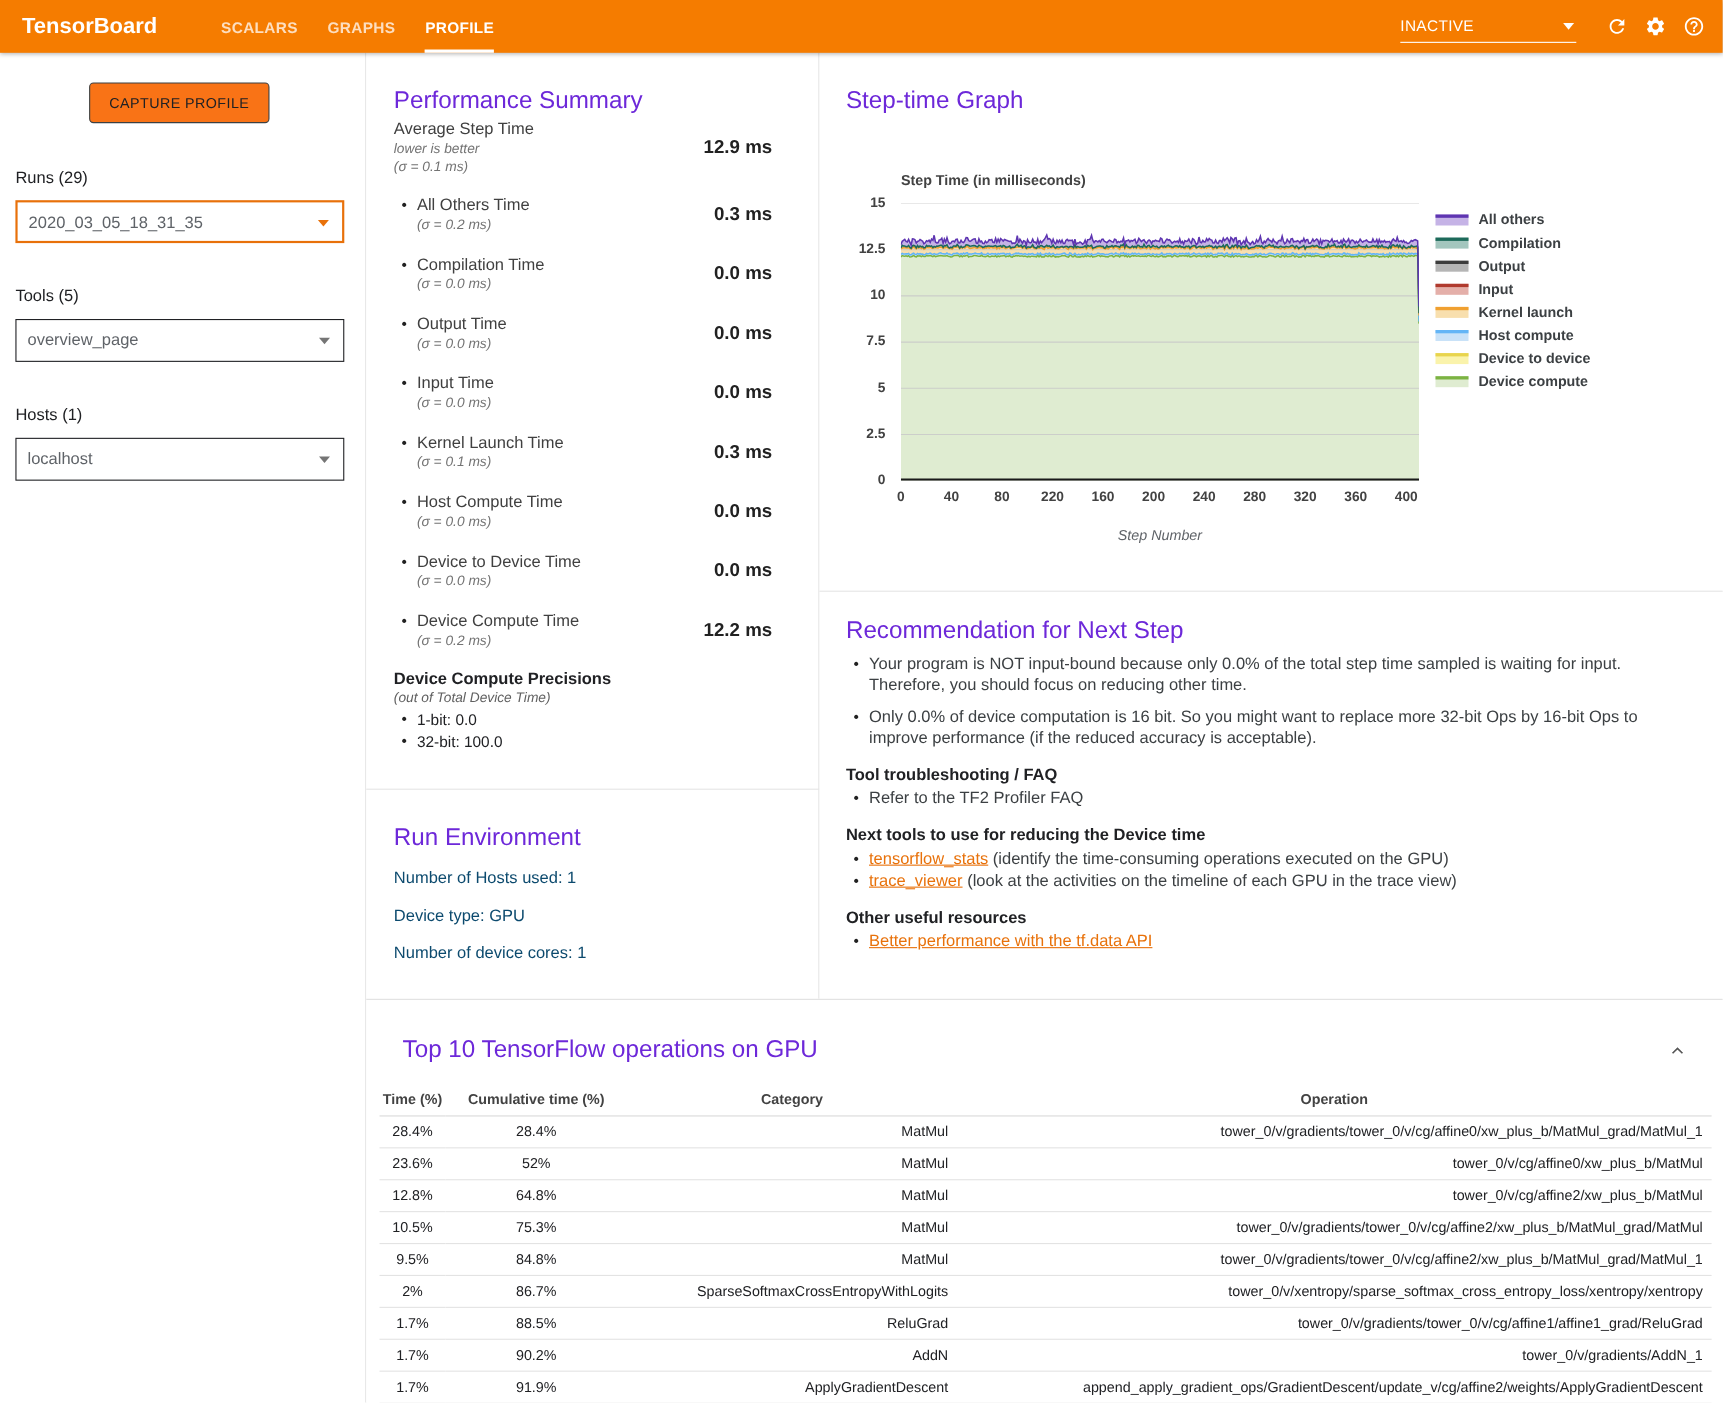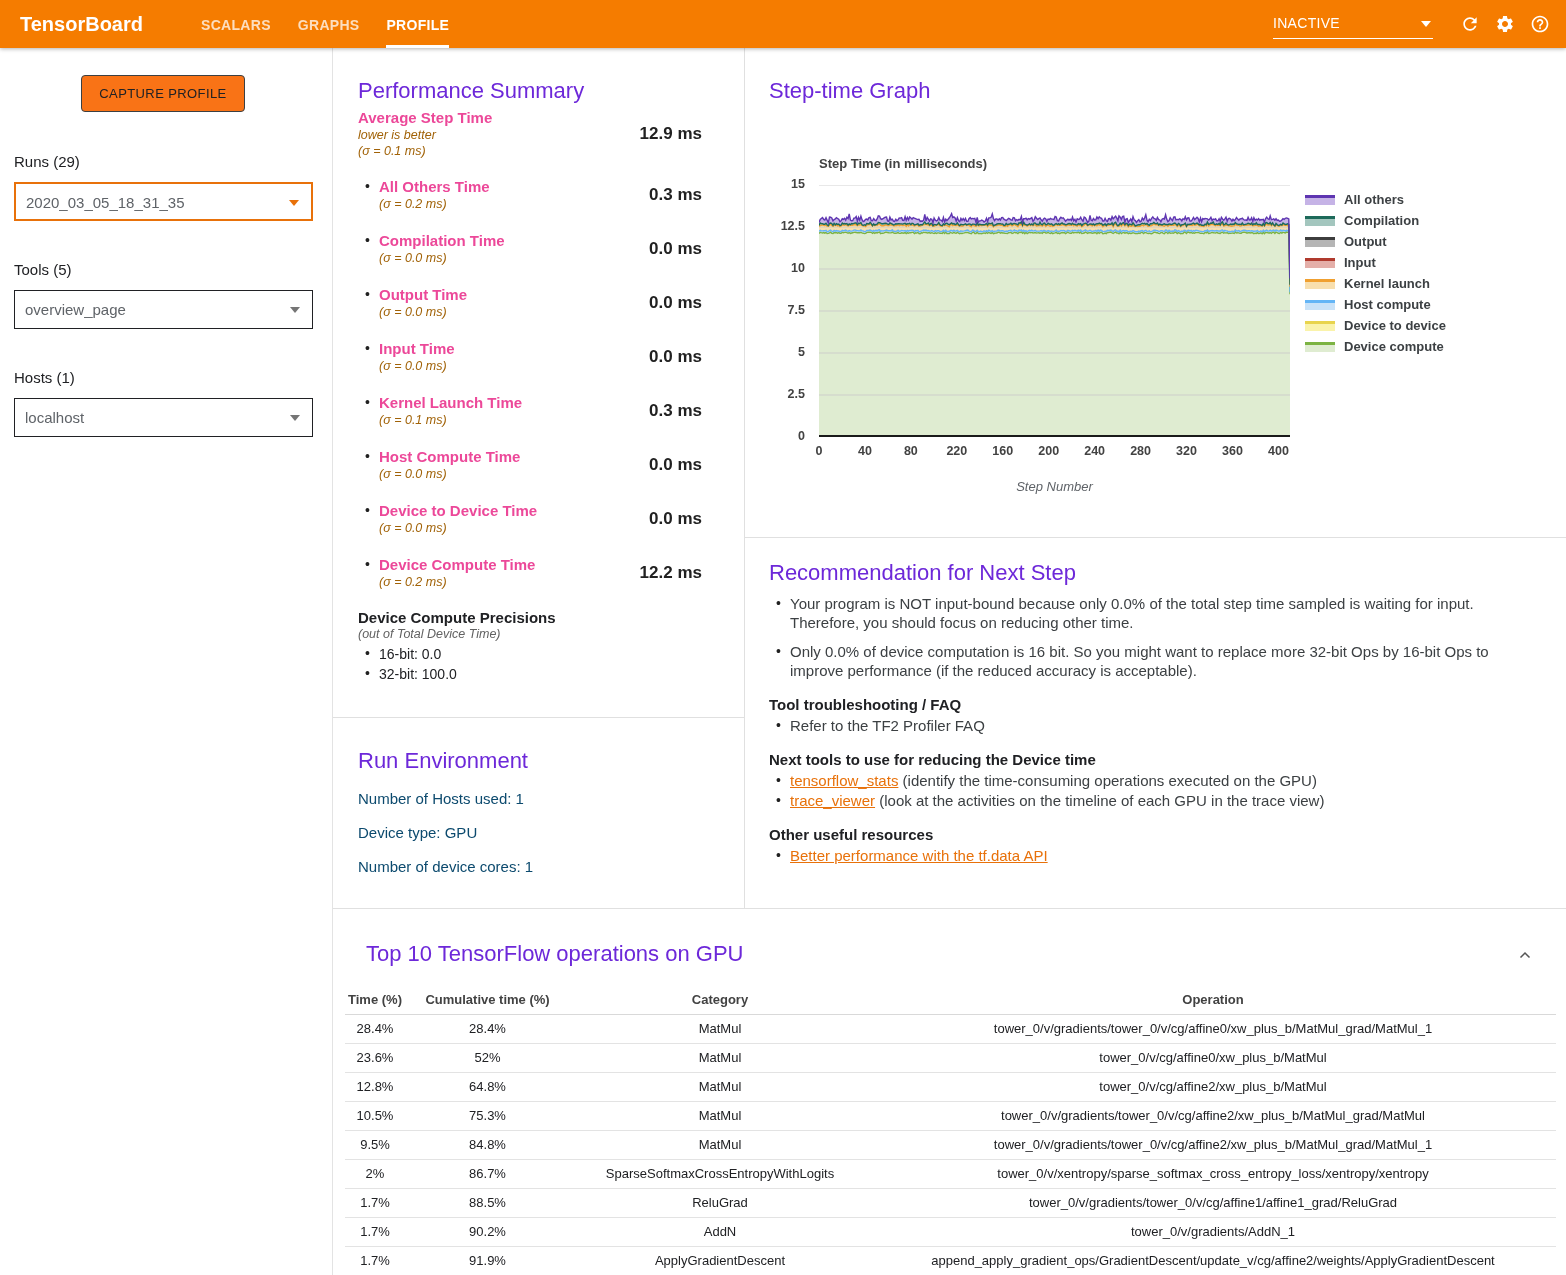--- a/index.html
+++ b/index.html
@@ -53,22 +53,22 @@
   .sec h2 { position: absolute; margin: 0; font-size: 22px; font-weight: 400; color: #6d28d9; }
   #sec-perf   { left: 333px; top: 48px;  width: 412px; height: 670px; border-right: 1px solid #e0e0e0; border-bottom: 1px solid #e0e0e0; }
   #sec-env    { left: 333px; top: 718px; width: 412px; height: 190px; border-right: 1px solid #e0e0e0; }
   #sec-graph  { left: 745px; top: 48px;  width: 821px; height: 490px; border-bottom: 1px solid #e0e0e0; }
   #sec-reco   { left: 745px; top: 538px; width: 821px; height: 370px; }
   #sec-ops    { left: 333px; top: 908px; width: 1233px; height: 367px; border-top: 1px solid #e0e0e0; overflow: hidden; }
   
   #perf-body { position: absolute; left: 25px; right: 42px; top: 60px; }
   .avg-row, .metric { display: flex; align-items: center; }
   .avg-row { margin-bottom: 18px; }
-  .m-label { font-size: 15px; font-weight: bold; color: #ec4899; line-height: 19px; }
-  .m-note, .m-sigma { font-size: 12.5px; font-style: italic; color: #a16207; line-height: 16px; }
+  .m-label { font-size: 15px; font-weight: normal; color: #404040; line-height: 19px; }
+  .m-note, .m-sigma { font-size: 12.5px; font-style: italic; color: #737373; line-height: 16px; }
   .m-value { margin-left: auto; font-size: 17px; font-weight: bold; color: #212121; white-space: nowrap; }
   .metric { margin-bottom: 19px; }
   .bullet-dot { width: 21px; font-size: 14px; color: #212121; flex: none; align-self: flex-start; line-height: 19px; padding-left: 7px; }
   .prec-title { font-size: 15px; font-weight: bold; margin-top: 6px; }
   .prec-note { font-size: 12.5px; font-style: italic; color: #616161; margin: 1px 0 3px; }
   .prec-item { display: flex; font-size: 14px; line-height: 20px; }
   
   #env-items { position: absolute; left: 25px; top: 72px; }
   .env-item { font-size: 15px; color: #0c4a6e; margin-bottom: 17px; }
   
@@ -87,21 +87,21 @@
   .sub-title { font-weight: bold; color: #202124; margin: 16px 0 3px; }
   .link { color: #e8710a; text-decoration: underline; cursor: pointer; }
   .reco-li { display: flex; line-height: 19px; margin-bottom: 1px; }
   
   .collapse-btn { position: absolute; right: 32px; top: 38px; width: 18px; height: 18px; cursor: pointer; }
   .collapse-btn svg { stroke: #555; fill: none; stroke-width: 2; }
   #ops-table { position: absolute; left: 12px; right: 10px; top: 77px; border-collapse: collapse; table-layout: fixed; width: 1211px; }
   #ops-table th { font-size: 13px; font-weight: bold; color: #424242; height: 28px; border-bottom: 1px solid #d9d9d9; text-align: center; padding: 0; }
   #ops-table td { font-size: 13px; color: #202124; height: 29px; border-bottom: 1px solid #e3e3e3; padding: 0 8px; white-space: nowrap; overflow: hidden; }
   #ops-table td.c { text-align: center; }
-  #ops-table td.l { text-align: center; }
+  #ops-table td.l { text-align: right; }
   .col-time { width: 60px; } .col-cum { width: 165px; } .col-cat { width: 300px; }
 </style>
 </head>
 <body>
 
 <div class="navbar">
   <div class="logo">TensorBoard</div>
   <div class="tabs">
       <div class="tab">SCALARS</div>
       <div class="tab">GRAPHS</div>
@@ -224,21 +224,21 @@
             <div class="m-sigma">(σ = 0.2 ms)</div>
           </div>
        <div class="m-value">12.2 ms</div>
      </div>
       </div>
     <div class="prec-title">Device Compute Precisions</div>
     <div class="prec-note">(out of Total Device Time)</div>
     <div>
         <div class="prec-item">
        <span class="bullet-dot">•</span>
-          <span>16-bit: 0.0</span>
+          <span>1-bit: 0.0</span>
         </div>
         <div class="prec-item">
        <span class="bullet-dot">•</span>
           <span>32-bit: 100.0</span>
         </div>
       </div>
   </div>
 </div>
 
 <div class="sec" id="sec-env">

